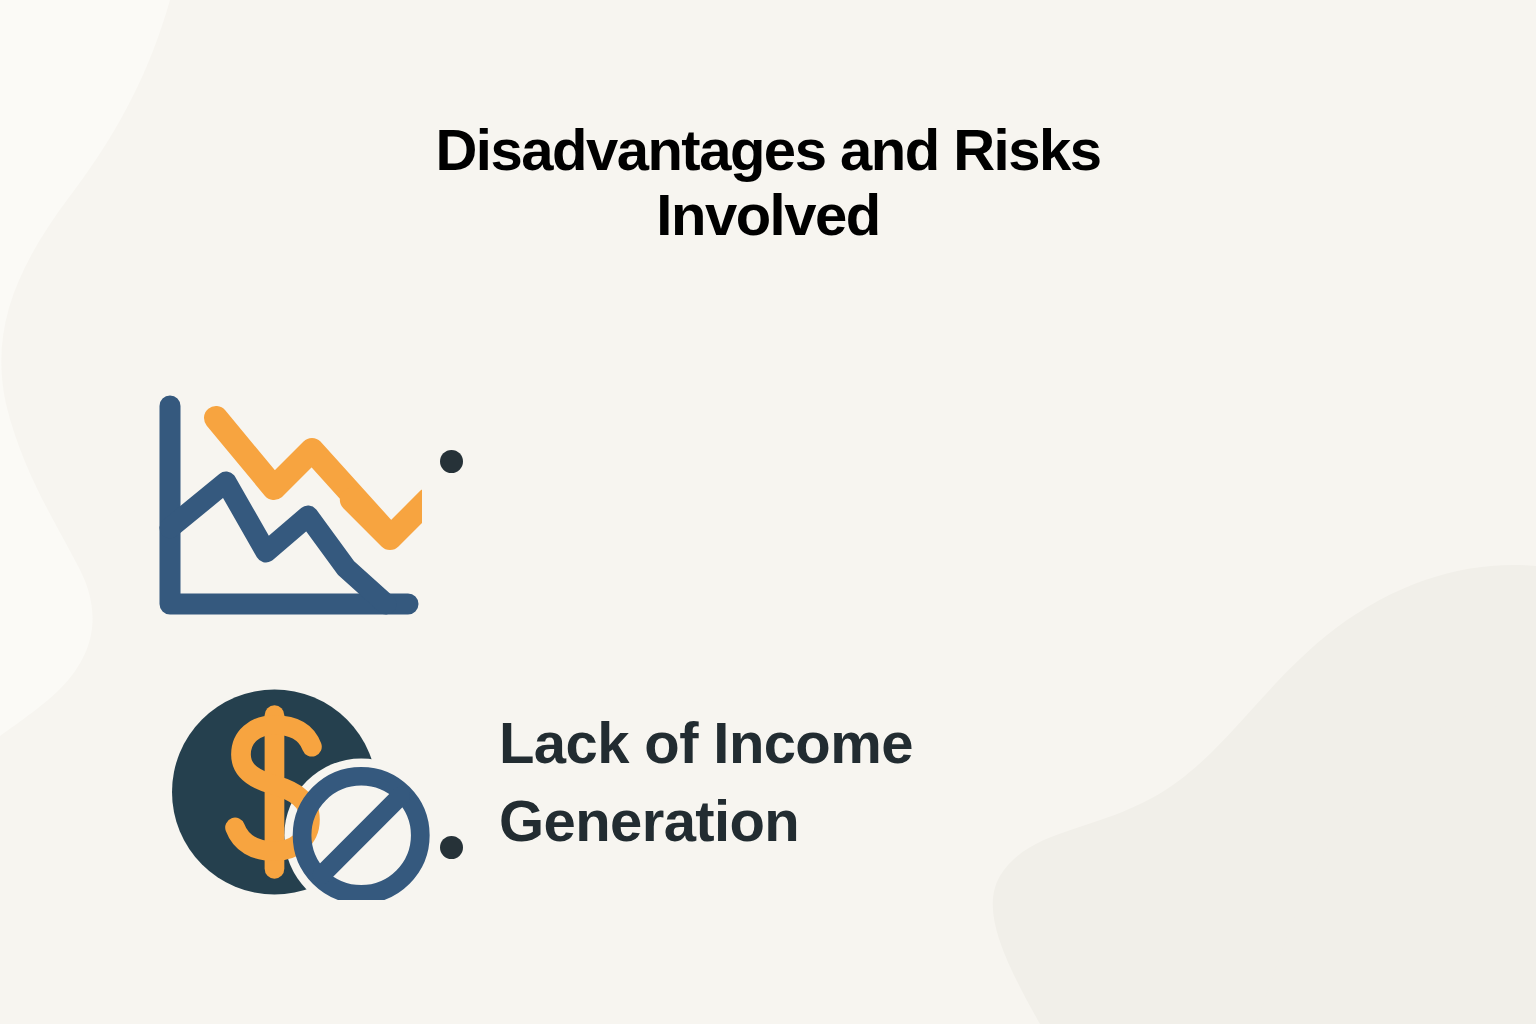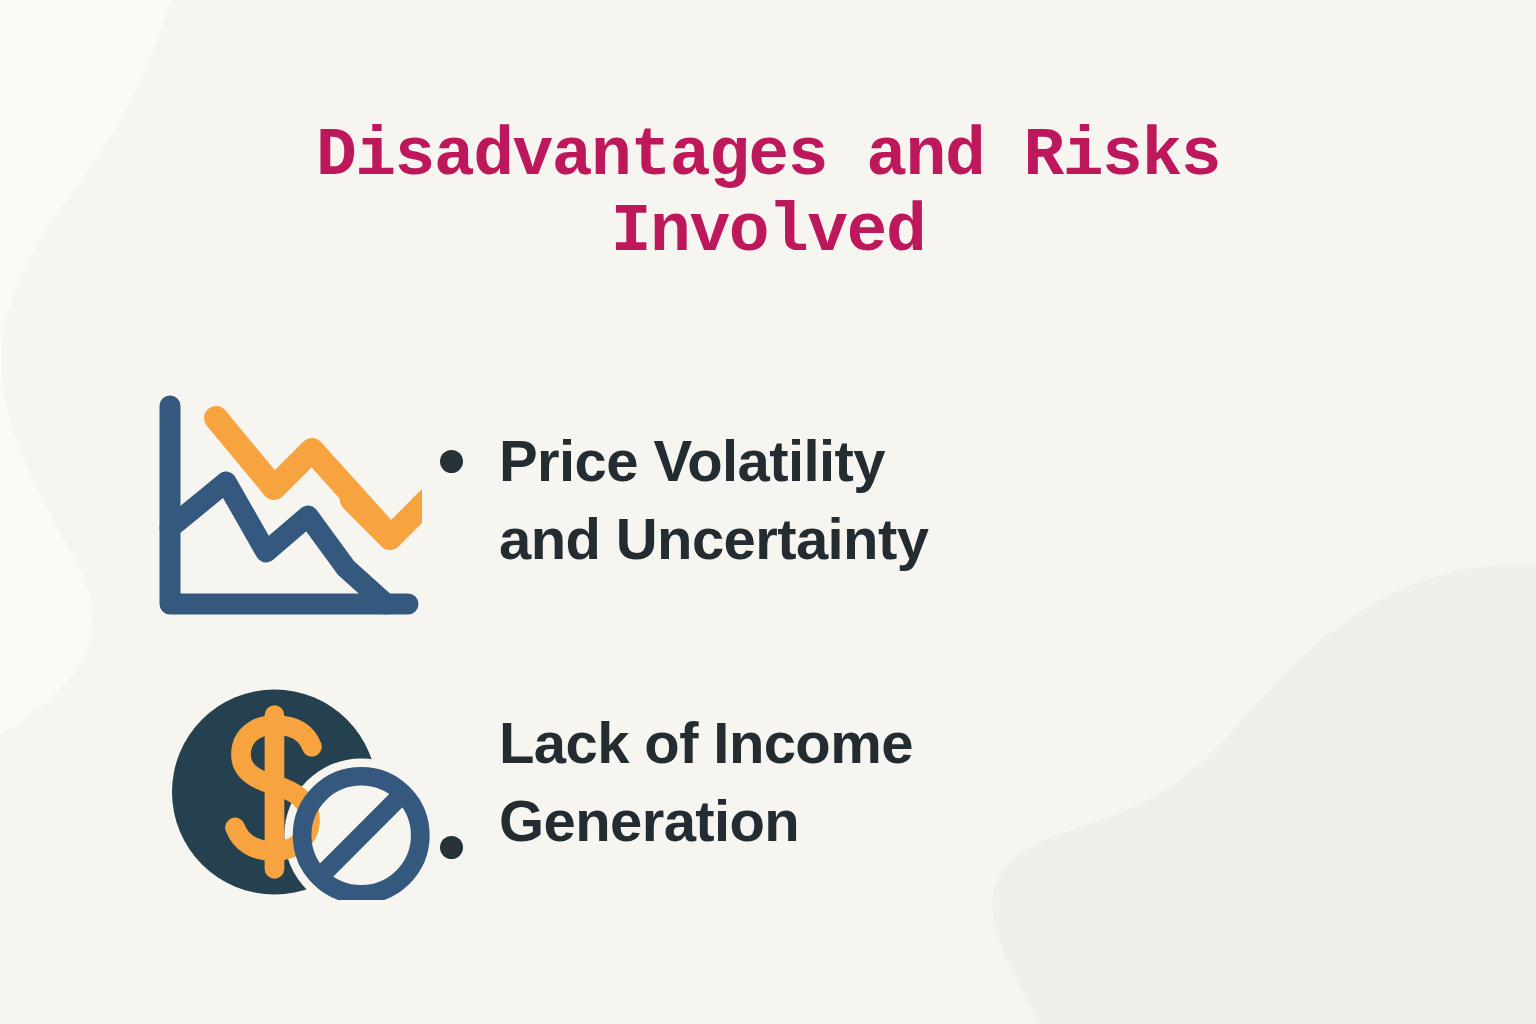--- a/index.html
+++ b/index.html
@@ -36,26 +36,26 @@
     position: absolute;
     left: 0;
     top: 118px;
     width: 1536px;
     text-align: center;
     z-index: 5;
   }
   .title {
     display: block;
     margin: 0;
-    font-family: Liberation Mono, monospace;
+    font-family: Liberation Sans, sans-serif;
     font-weight: 700;
-    font-size: 68px;
+    font-size: 58px;
     line-height: 1.12;
     letter-spacing: -1.5px;
-    color: #be185d;
+    color: #000000;
     white-space: pre-line;
   }
 
   
   .rows {
     position: absolute;
     left: 0;
     top: 392px;
     width: 1536px;
     z-index: 5;
@@ -137,22 +137,20 @@
           <path d="M20 14 L20 212 L258 212" fill="none" stroke="#35597e" stroke-width="21" stroke-linecap="round" stroke-linejoin="round"></path>
 
           <path d="M20 136 L76 90 L116 160 L158 124 L196 176 L236 212" fill="none" stroke="#35597e" stroke-width="21" stroke-linecap="round" stroke-linejoin="round"></path>
 
           <path d="M66 26 L124 96 L162 58 L236 140" fill="none" stroke="#f7a440" stroke-width="24" stroke-linecap="round" stroke-linejoin="round"></path>
           <path d="M186 146 L240 146 L240 92" fill="none" stroke="#f7a440" stroke-width="24" stroke-linecap="round" stroke-linejoin="round" transform="rotate(45 240 146)"></path>
         </svg>
       </div>
       <div class="text-cell">
         <span class="bullet-dot"></span>
-        <span class="bullet-text">Price Volatility
-and Uncertainty</span>
       </div>
     </div>
 
     <div class="row row-2">
       <div class="icon-cell icon-cell-2">
         <svg width="272" height="216" viewBox="0 0 272 216" aria-hidden="true">
           <defs>
             <mask id="coinNotch">
               <rect x="0" y="0" width="272" height="216" fill="#fff"></rect>
               <circle cx="192" cy="152" r="78" fill="#000"></circle>

